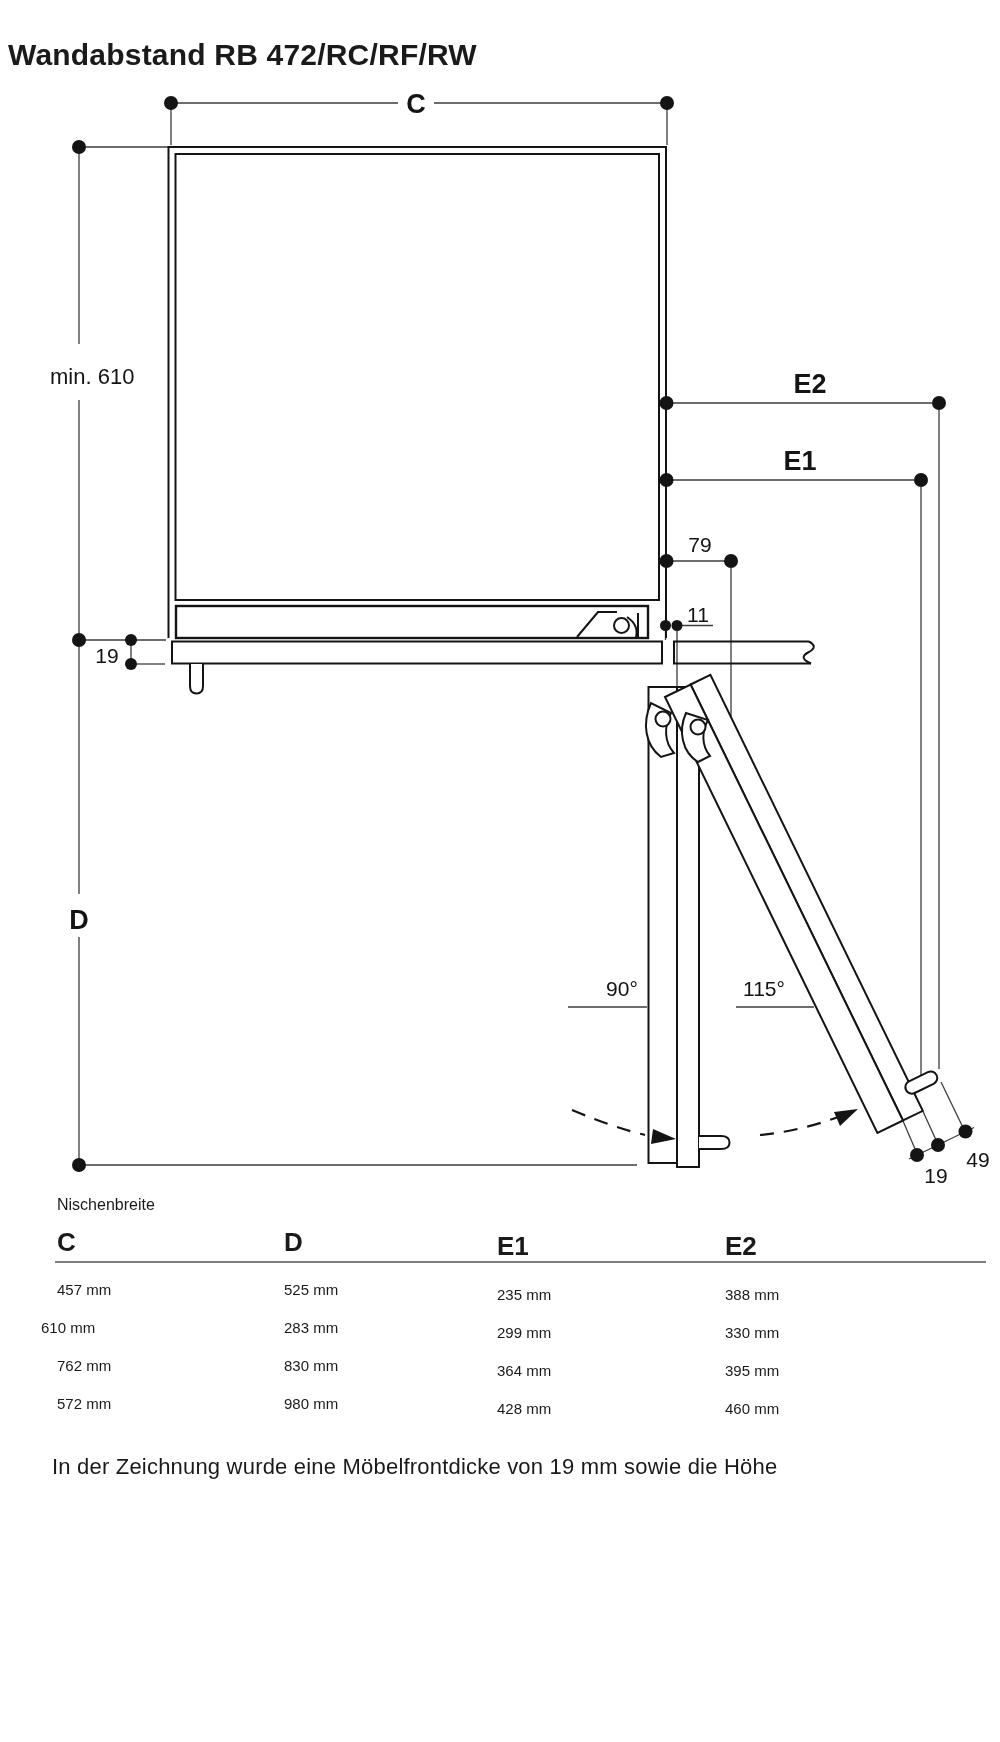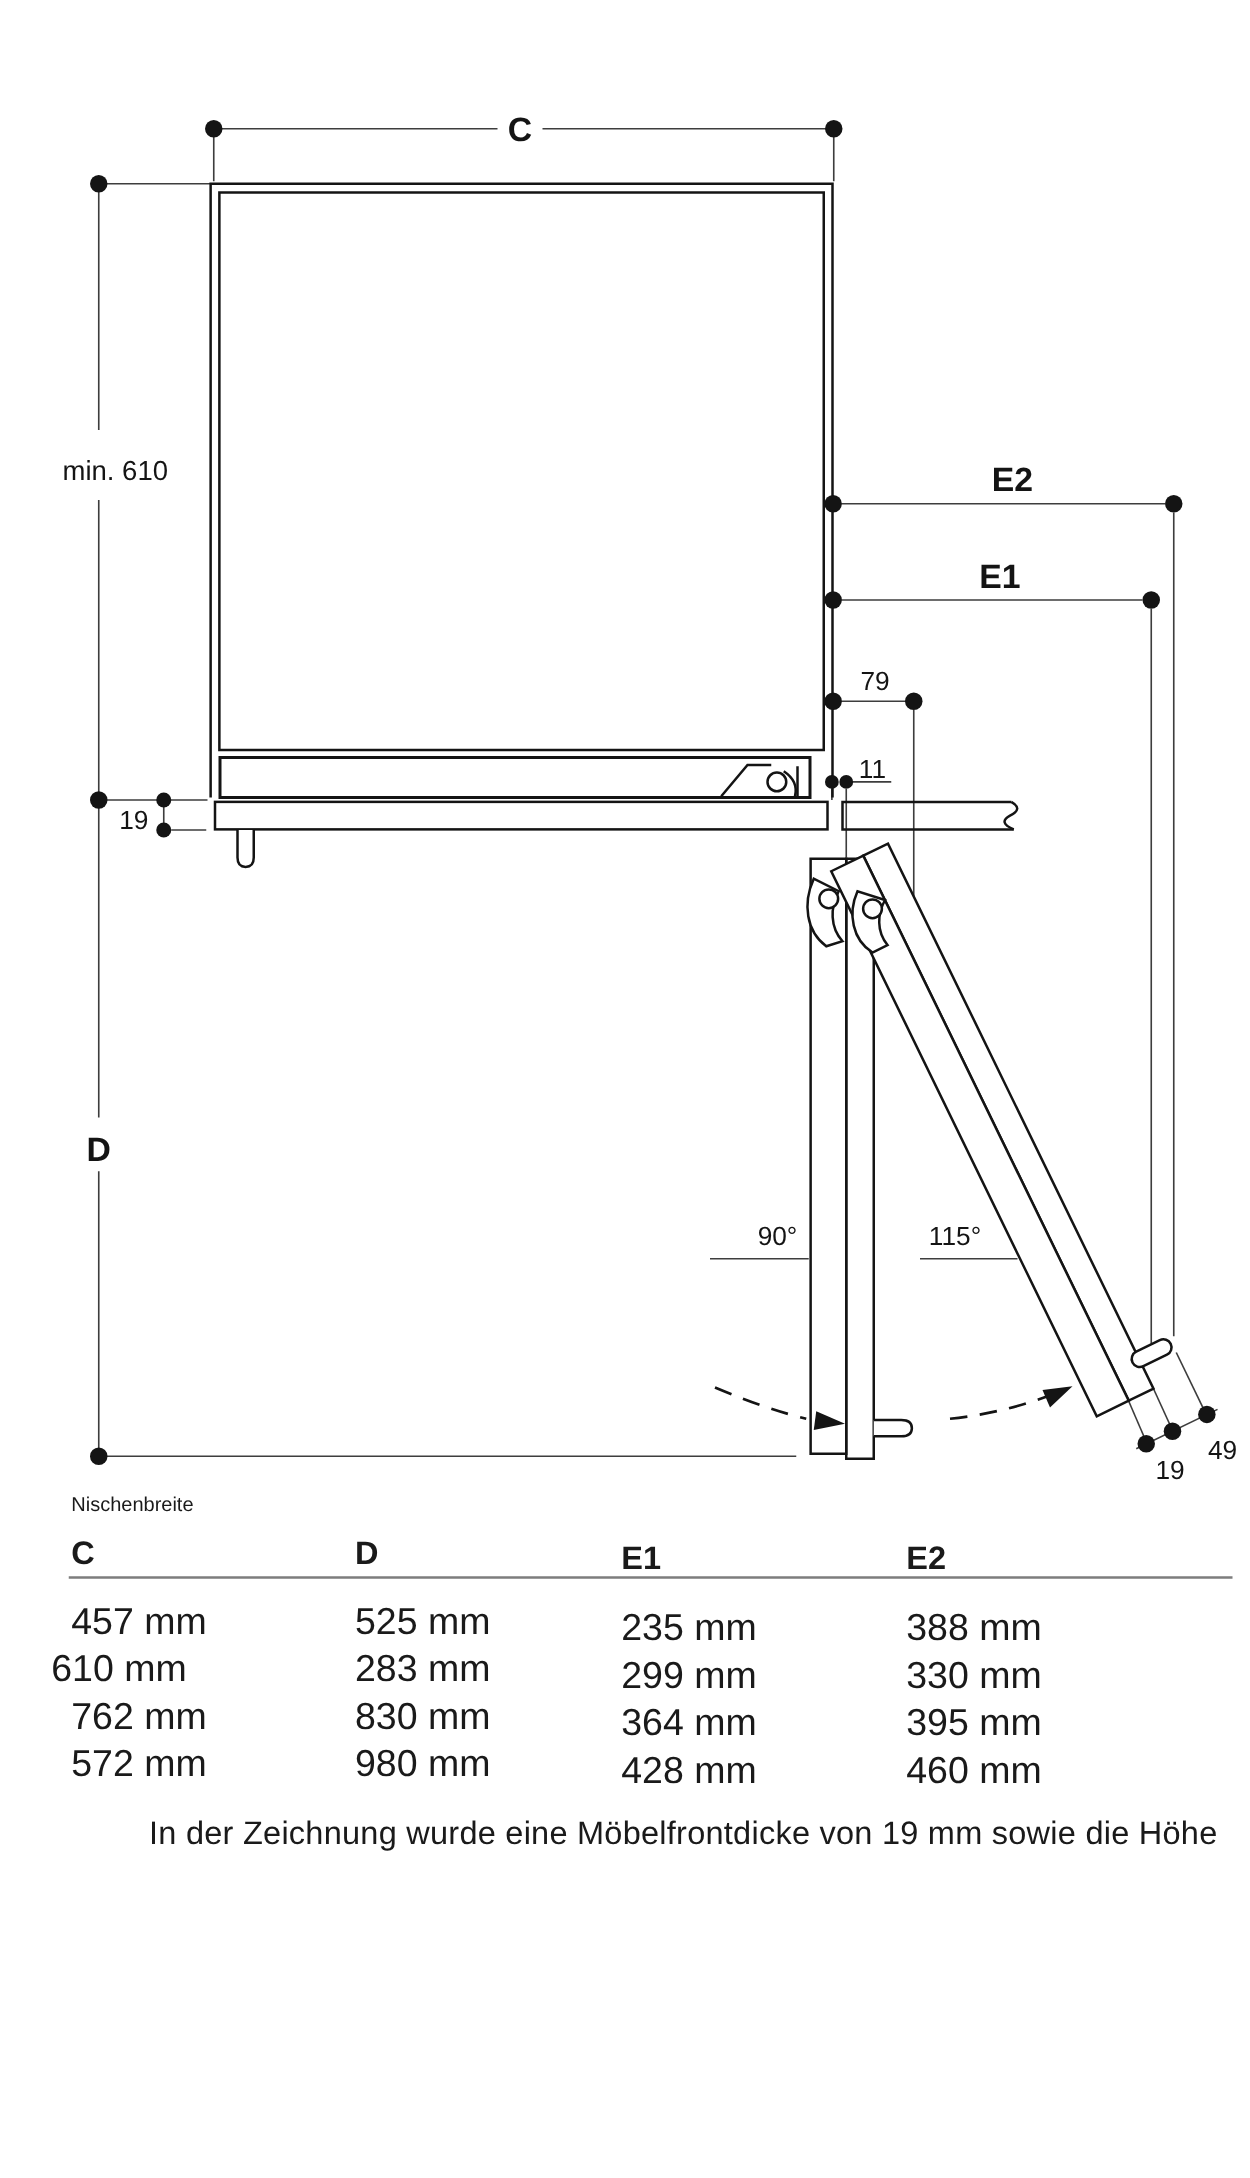--- a/index.html
+++ b/index.html
@@ -2,33 +2,34 @@
 <html><head>
 <meta charset="utf-8">
 <style>
   html,body{margin:0;padding:0;background:#ffffff;}
   .page{position:relative;width:1000px;height:1742px;background:#fff;
         font-family:"Liberation Sans", sans-serif;color:#1a1a1a;overflow:hidden;}
   .abs{position:absolute;}
   .title{left:8px;top:38px;font-size:30px;font-weight:700;letter-spacing:.2px;}
   .caption{left:57px;top:1196px;font-size:16px;}
   .th{font-size:26px;font-weight:700;}
-  .td{font-size:30px;}
+  .td{font-size:15px;}
   .rule{left:55px;top:1261px;width:931px;height:2px;background:#7d7d7d;}
-  .footer{left:64px;top:1451px;font-size:26px;line-height:31px;letter-spacing:.2px;width:910px;text-align:right;}
+  .footer{left:52px;top:1451px;font-size:22px;line-height:31px;letter-spacing:.2px;width:910px;}
   svg text{fill:#141414;}
   .dimtxt{font-size:21px;}
   .biglbl{font-size:27px;font-weight:700;}
   .min610{font-size:22px;}
 </style>
 </head>
 <body>
 
 <div class="page">
 
+  <div class="abs title">Wandabstand RB 472/RC/RF/RW</div>
 
   <svg class="abs" style="left:0;top:0" width="1000" height="1742" viewBox="0 0 1000 1742">
 
     <g stroke="#3d3d3d" stroke-width="1.3" fill="none">
 
       <line x1="171" y1="103" x2="398" y2="103"></line>
       <line x1="434" y1="103" x2="667" y2="103"></line>
       <line x1="171" y1="103" x2="171" y2="145"></line>
       <line x1="667" y1="103" x2="667" y2="145"></line>
 

